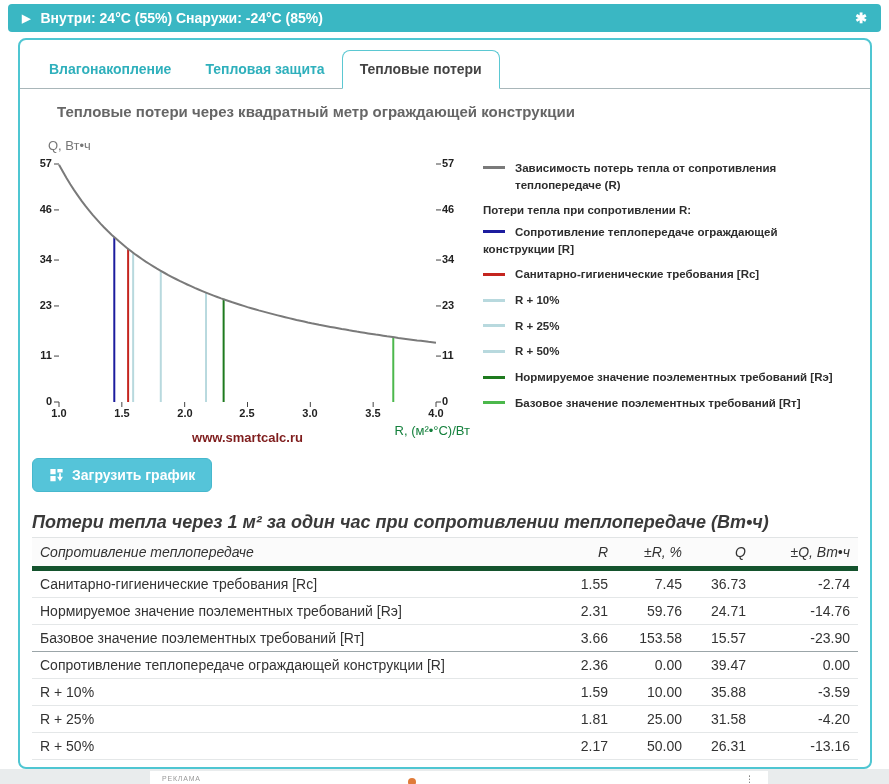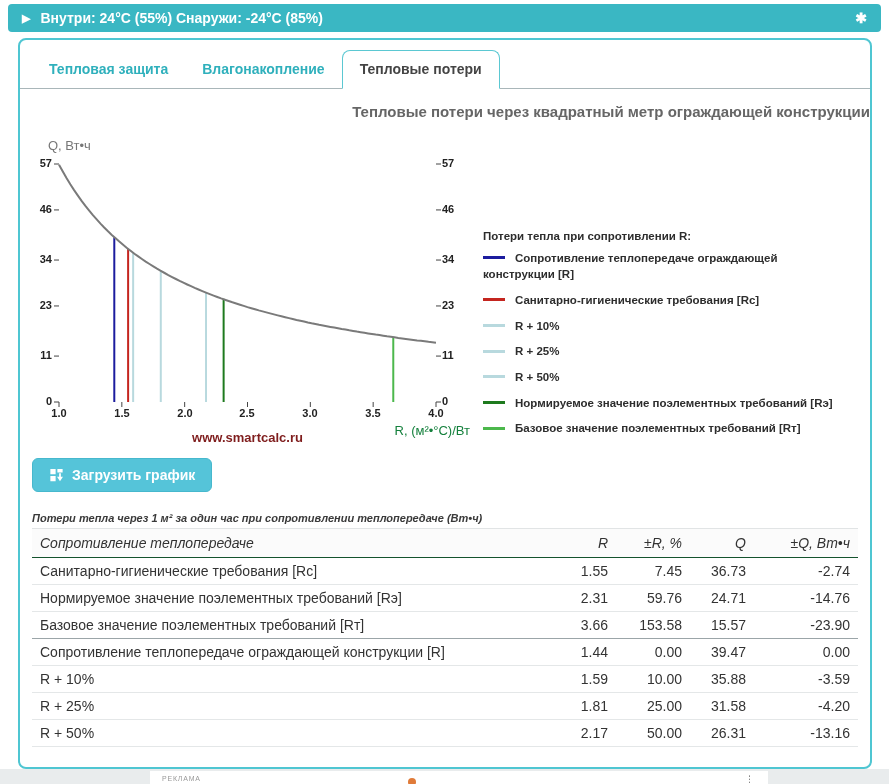--- a/index.html
+++ b/index.html
@@ -15,22 +15,22 @@
   .card { position:relative; margin:6px 17px 0 18px; height:731px; background:#fff;
           border:2px solid #4fc6d2; border-radius:8px; overflow:hidden; }
 
   
   .tabs { display:flex; align-items:flex-end; border-bottom:1px solid #a9b6b9; padding:10px 0 0 12px; }
   .tab  { padding:10px 17px 11px; font-size:14px; font-weight:700; color:#2fb0bc; cursor:pointer; }
   .tab.active { border:1px solid #5bc8d2; border-bottom:1px solid #fff; border-radius:8px 8px 0 0;
                 margin-bottom:-1px; background:#fff; color:#444; }
 
   
-  .chart-title { text-align:right; font-size:15px; font-weight:700; color:#666; margin-top:14px; }
-  .chart-wrap { display:flex; margin:4px 10px 0 2px;align-items:flex-end; }
+  .chart-title { text-align:left; font-size:15px; font-weight:700; color:#666; margin-top:14px;padding-left:37px; }
+  .chart-wrap { display:flex; margin:4px 10px 0 2px; }
   .plot-box { position:relative; width:455px; height:322px; flex:none; }
   .plot-box .ylabel { position:absolute; left:26px; top:14px; font-size:13px; color:#777; }
   .plot-box .xlabel { position:absolute; top:299px; left:280px; width:168px; text-align:right; font-size:13px; color:#15803d; }
   .plot-box svg { position:absolute; left:37px; top:40px; overflow:visible; }
   .tick { position:absolute; font-size:11px; font-weight:700; color:#222; }
   .ytick-l { width:28px; left:2px; text-align:right; }
   .ytick-r { width:28px; left:420px; text-align:left; }
   .xtick   { width:34px; top:283px; text-align:center; }
   .watermark { position:absolute; top:306px; left:37px; width:377px; text-align:center; font-size:13px; font-weight:700; color:#7f1d1d; }
 
@@ -40,24 +40,24 @@
   .legend-item.hang { padding-left:32px; text-indent:-32px; }
   .swatch { display:inline-block; width:22px; height:3px; margin-right:10px; vertical-align:middle; position:relative; top:-1px; }
   .legend-sub { margin-bottom:5px; font-weight:700; }
 
   
   .download-btn { display:inline-flex; align-items:center; gap:8px; margin:12px 0 0 12px; padding:8px 16px;
                   background:#55c4d9; border:1px solid #46b8cd; border-radius:6px; color:#fff;
                   font-size:14px; font-weight:700; font-family:inherit; cursor:pointer; }
 
   
-  .table-caption { margin:20px 12px 4px; font-size:11px; font-weight:700; font-style:italic; color:#3a3a3a; }
+  .table-caption { margin:20px 12px 4px; font-size:18px; font-weight:700; font-style:italic; color:#3a3a3a; }
   table { width:calc(100% - 24px); margin:0 12px; border-collapse:collapse; font-size:14px; }
   th { font-style:italic; font-weight:400; color:#333; text-align:left; padding:6px 8px;
-       border-top:1px solid #e1e4e5; border-bottom:1px solid #14532d; background:#fbfbfb; }
+       border-top:1px solid #e1e4e5; border-bottom:5px solid #14532d; background:#fbfbfb; }
   th.num, td.num { text-align:right; }
   td { padding:5px 8px; border-bottom:1px solid #e4e7e8; color:#333; }
   tr.group-end td { border-bottom:1px solid #9ba5a8; }
   col.c-r  { width:62px; } col.c-dr { width:74px; } col.c-q { width:64px; } col.c-dq { width:104px; }
 
   
   .ad-strip { position:relative; height:15px; margin-top:0; background:#e9eced; }
   .ad-panel { position:absolute; left:150px; top:2px; width:618px; height:13px; background:#fff; }
   .ad-label { position:absolute; left:12px; top:4px; font-size:7px; letter-spacing:0.8px; color:#999; }
   .ad-logo  { position:absolute; left:258px; top:7px; width:8px; height:8px; border-radius:50%; background:#e07b39; }
@@ -68,22 +68,22 @@
 
 <div class="topbar">
   <span class="caret">▶</span>
   <span>Внутри: 24°C (55%) Снаружи: -24°C (85%)</span>
   <span class="snow">✱</span>
 </div>
 
 <div class="card">
 
   <div class="tabs">
+    <span class="tab">Влагонакопление</span>
     <span class="tab">Тепловая защита</span>
-    <span class="tab">Влагонакопление</span>
     <span class="tab active">Тепловые потери</span>
   </div>
 
   <div class="chart-title">Тепловые потери через квадратный метр ограждающей конструкции</div>
 
   <div class="chart-wrap">
     <div class="plot-box">
       <span class="ylabel">Q, Вт•ч</span>
 
       <span class="tick ytick-l" style="top:33px">57</span>
@@ -136,20 +136,21 @@
           <line x1="164.62333333333333" y1="134.82491228070177" x2="164.62333333333333" y2="238" stroke="#1e7a1e" stroke-width="2"></line>
           <line x1="334.27333333333337" y1="172.98842105263157" x2="334.27333333333337" y2="238" stroke="#4cb84c" stroke-width="2"></line>
           <polyline points="0.0,0.7 3.8,7.6 7.5,14.1 11.3,20.3 15.1,26.1 18.9,31.6 22.6,36.9 26.4,41.9 30.2,46.6 33.9,51.1 37.7,55.4 41.5,59.6 45.2,63.5 49.0,67.3 52.8,70.9 56.6,74.3 60.3,77.6 64.1,80.8 67.9,83.9 71.6,86.8 75.4,89.7 79.2,92.4 82.9,95.0 86.7,97.6 90.5,100.0 94.3,102.4 98.0,104.7 101.8,106.9 105.6,109.0 109.3,111.1 113.1,113.1 116.9,115.0 120.6,116.9 124.4,118.7 128.2,120.5 132.0,122.2 135.7,123.9 139.5,125.5 143.3,127.1 147.0,128.6 150.8,130.1 154.6,131.6 158.3,133.0 162.1,134.4 165.9,135.7 169.6,137.0 173.4,138.3 177.2,139.5 181.0,140.7 184.7,141.9 188.5,143.1 192.3,144.2 196.0,145.3 199.8,146.4 203.6,147.4 207.3,148.4 211.1,149.4 214.9,150.4 218.7,151.4 222.4,152.3 226.2,153.2 230.0,154.1 233.7,155.0 237.5,155.9 241.3,156.7 245.0,157.5 248.8,158.4 252.6,159.2 256.4,159.9 260.1,160.7 263.9,161.4 267.7,162.2 271.4,162.9 275.2,163.6 279.0,164.3 282.7,165.0 286.5,165.6 290.3,166.3 294.1,166.9 297.8,167.6 301.6,168.2 305.4,168.8 309.1,169.4 312.9,170.0 316.7,170.6 320.4,171.1 324.2,171.7 328.0,172.3 331.8,172.8 335.5,173.3 339.3,173.9 343.1,174.4 346.8,174.9 350.6,175.4 354.4,175.9 358.1,176.4 361.9,176.8 365.7,177.3 369.5,177.8 373.2,178.2 377.0,178.7" fill="none" stroke="#7a7a7a" stroke-width="2"></polyline>
         </svg>
 
       <span class="xlabel">R, (м²•°C)/Вт</span>
       <span class="watermark">www.smartcalc.ru</span>
     </div>
 
     <div class="legend">
+      <div class="legend-item hang"><span class="swatch" style="background: rgb(122, 122, 122);"></span><span>Зависимость потерь тепла от сопротивления теплопередаче (R)</span></div>
       <div class="legend-sub">Потери тепла при сопротивлении R:</div>
       <div class="legend-item"><span class="swatch" style="background: rgb(28, 28, 158);"></span><span>Сопротивление теплопередаче ограждающей конструкции [R]</span></div>
       <div class="legend-item"><span class="swatch" style="background: rgb(196, 37, 31);"></span><span>Санитарно-гигиенические требования [Rc]</span></div>
       <div class="legend-item"><span class="swatch" style="background: rgb(184, 217, 222);"></span><span>R + 10%</span></div>
       <div class="legend-item"><span class="swatch" style="background: rgb(184, 217, 222);"></span><span>R + 25%</span></div>
       <div class="legend-item"><span class="swatch" style="background: rgb(184, 217, 222);"></span><span>R + 50%</span></div>
       <div class="legend-item"><span class="swatch" style="background: rgb(30, 122, 30);"></span><span>Нормируемое значение поэлементных требований [Rэ]</span></div>
       <div class="legend-item"><span class="swatch" style="background: rgb(76, 184, 76);"></span><span>Базовое значение поэлементных требований [Rт]</span></div>
     </div>
   </div>
@@ -198,21 +199,21 @@
       </tr>
       <tr class="group-end">
         <td>Базовое значение поэлементных требований [Rт]</td>
         <td class="num">3.66</td>
         <td class="num">153.58</td>
         <td class="num">15.57</td>
         <td class="num">-23.90</td>
       </tr>
       <tr>
         <td>Сопротивление теплопередаче ограждающей конструкции [R]</td>
-        <td class="num">1.44</td>
+        <td class="num">2.36</td>
         <td class="num">0.00</td>
         <td class="num">39.47</td>
         <td class="num">0.00</td>
       </tr>
       <tr>
         <td>R + 10%</td>
         <td class="num">1.59</td>
         <td class="num">10.00</td>
         <td class="num">35.88</td>
         <td class="num">-3.59</td>

